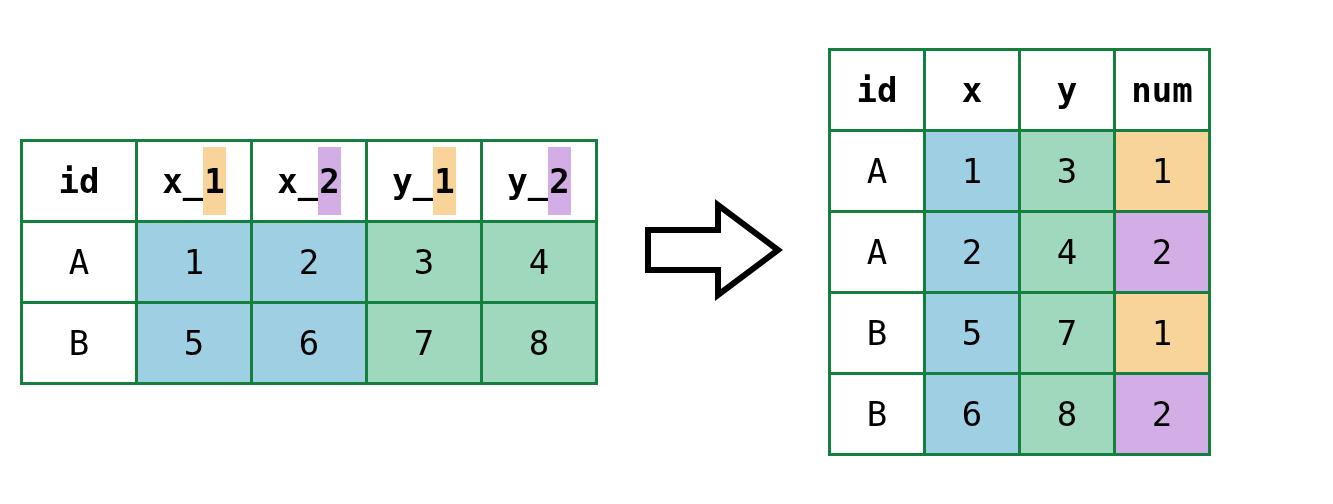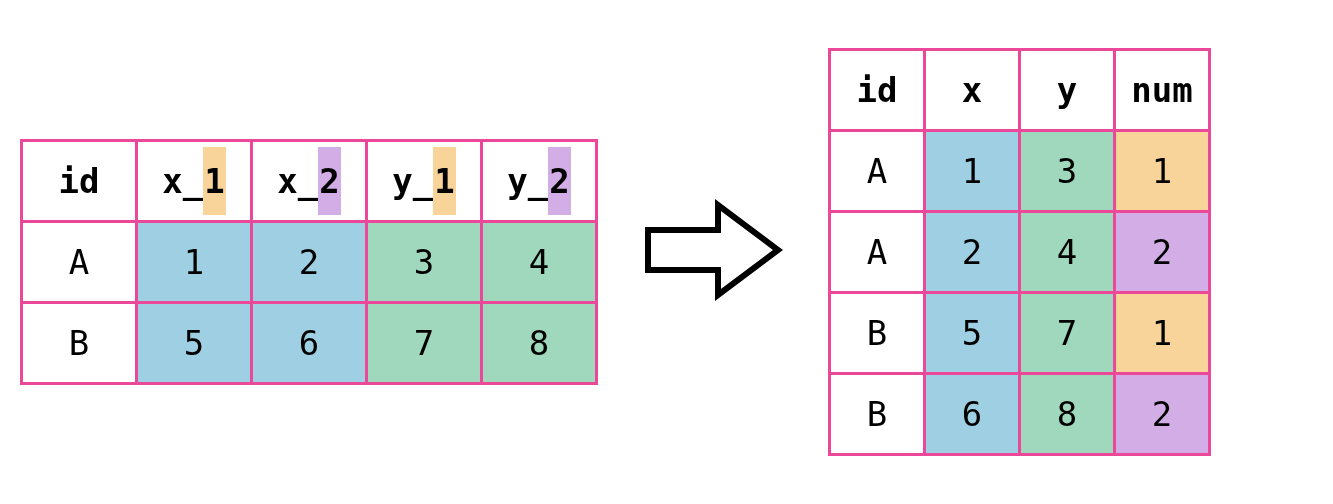--- a/index.html
+++ b/index.html
@@ -15,21 +15,21 @@
     gap: 40px;
     width: 1293px;
     height: 444px;
   }
   .left-col { padding-top: 20px; }
   table {
     border-collapse: collapse;
     table-layout: fixed;
   }
   th, td {
-    border: 3px solid #ec4899;
+    border: 3px solid #15803d;
     text-align: center;
     vertical-align: middle;
     font-size: 34px;
     height: 70px;
     width: 100px;
     font-weight: 400;
     padding: 0;
     position: relative;
   }
   th { font-weight: 800; background: #fff; }

